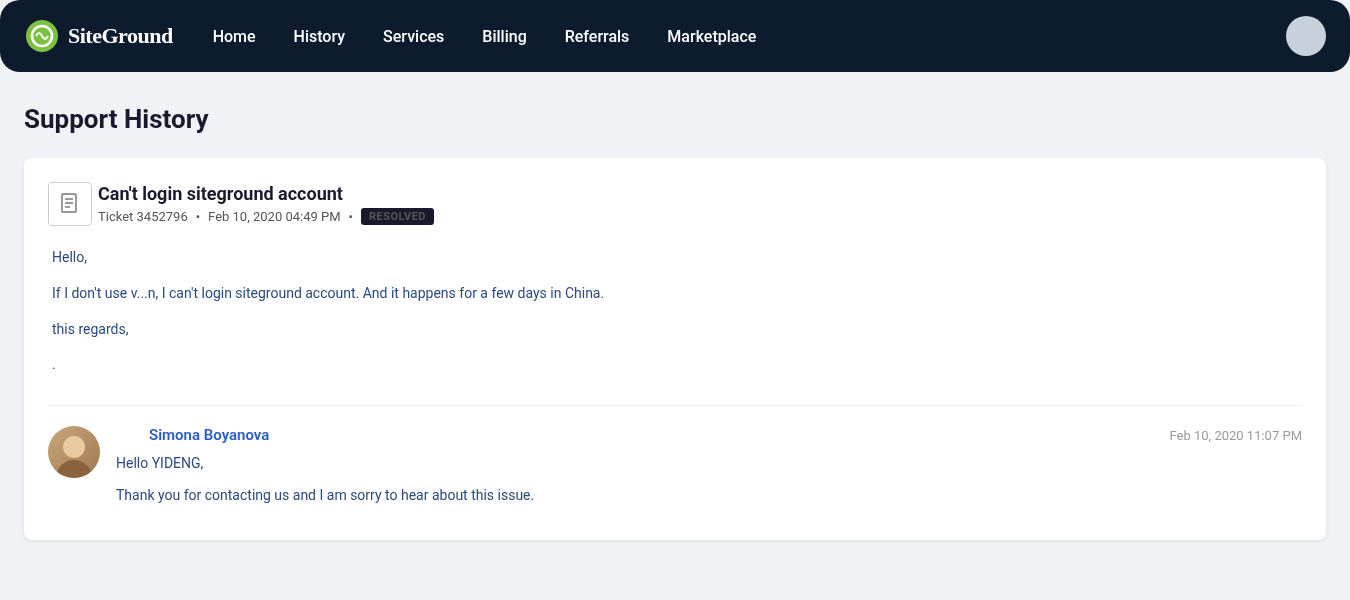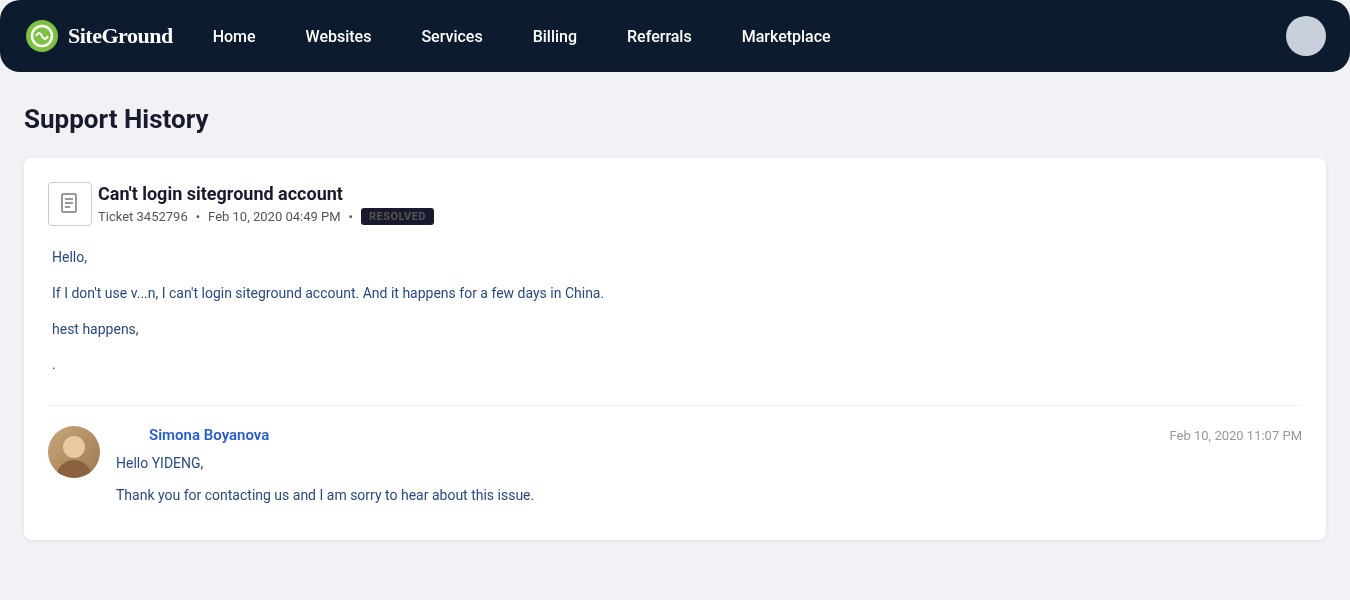--- a/index.html
+++ b/index.html
@@ -47,21 +47,21 @@
       color: white;
       font-size: 22px;
       font-weight: 600;
       font-family: Georgia, serif;
       letter-spacing: -0.5px;
     }
 
     .nav-links {
       display: flex;
       align-items: flex-end;
-      gap: 50px;
+      gap: 38px;
       list-style: none;
     }
 
     .nav-links li a {
       color: white;
       text-decoration: none;
       font-size: 16px;
       font-weight: 500;
     }
 
@@ -264,21 +264,21 @@
     <div class="logo-area">
       <svg class="logo-icon" viewBox="0 0 36 36" fill="none" xmlns="http://www.w3.org/2000/svg">
         <circle cx="18" cy="18" r="16" fill="#7dc142"></circle>
         <circle cx="18" cy="18" r="10" fill="none" stroke="white" stroke-width="2.5"></circle>
         <path d="M12 18 Q15 12 18 18 Q21 24 24 18" stroke="white" stroke-width="2" fill="none"></path>
       </svg>
       <span class="logo-text">SiteGround</span>
     </div>
     <ul class="nav-links">
       <li><a href="#">Home</a></li>
-      <li><a href="#">Websites</a></li>
+      <li><a href="#">History</a></li>
       <li><a href="#">Services</a></li>
       <li><a href="#">Billing</a></li>
       <li><a href="#">Referrals</a></li>
       <li><a href="#">Marketplace</a></li>
     </ul>
   </div>
   <div class="user-avatar"></div>
 </nav>
 
 <div class="main-content">
@@ -304,21 +304,21 @@
           <span class="dot">•</span>
           <span class="badge-resolved">RESOLVED</span>
         </div>
       </div>
     </div>
 
     <div class="message-body">
       <div class="message-text">
         <p>Hello,</p>
         <p>If I don't use v...n, I can't login siteground account. And it happens for a few days in China.</p>
-        <p>hest happens,</p>
+        <p>this regards,</p>
         <p>.</p>
       </div>
     </div>
 
     <div class="reply-section">
       <div class="reply-avatar">
         <div class="avatar-placeholder"></div>
       </div>
       <div class="reply-content">
         <div class="reply-header">

